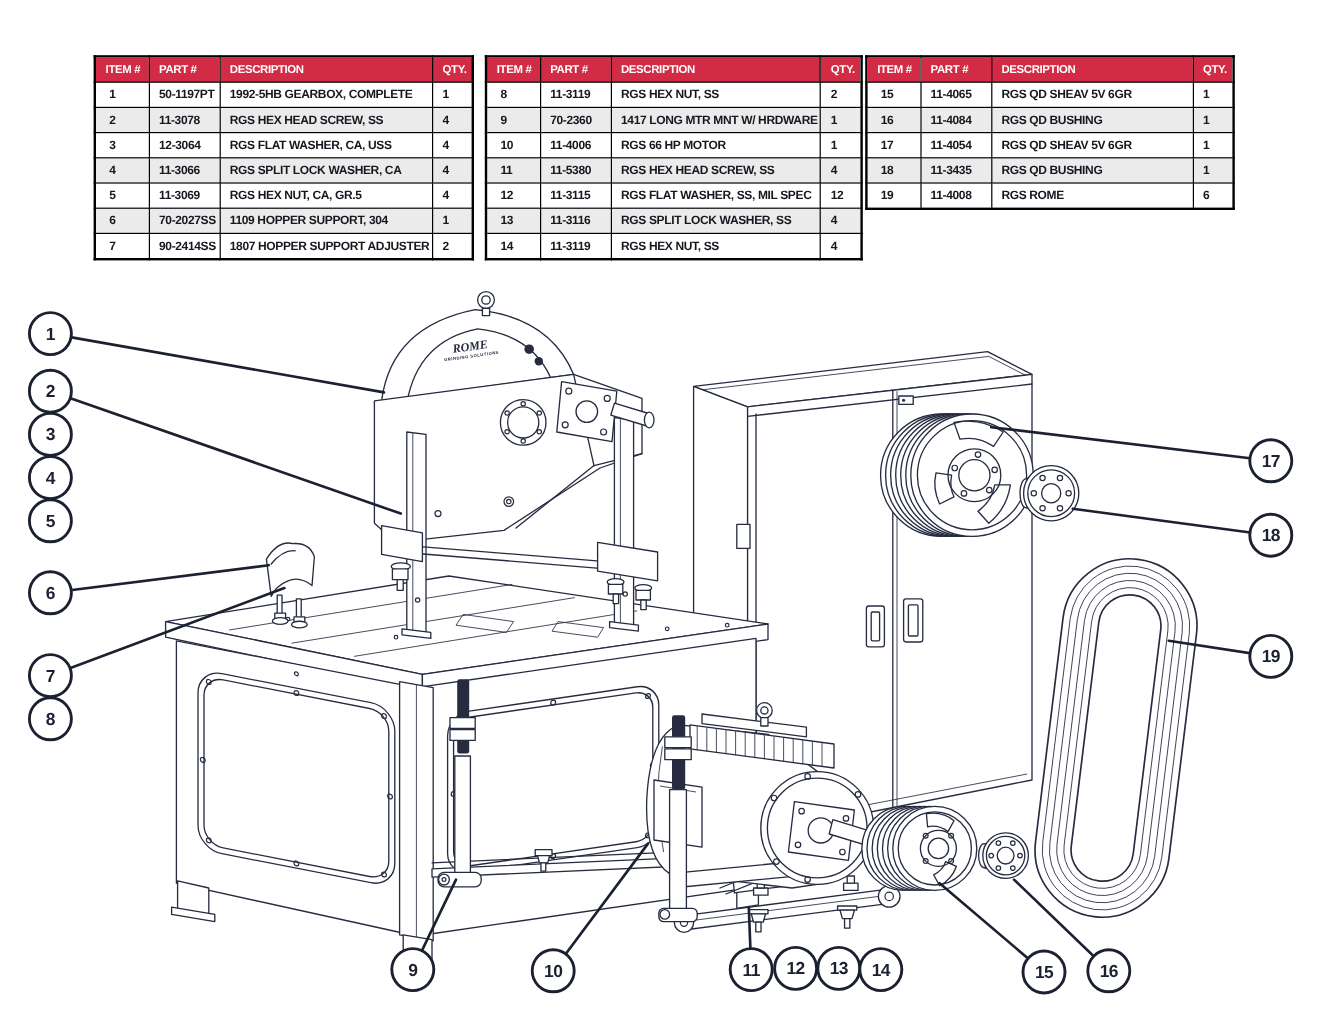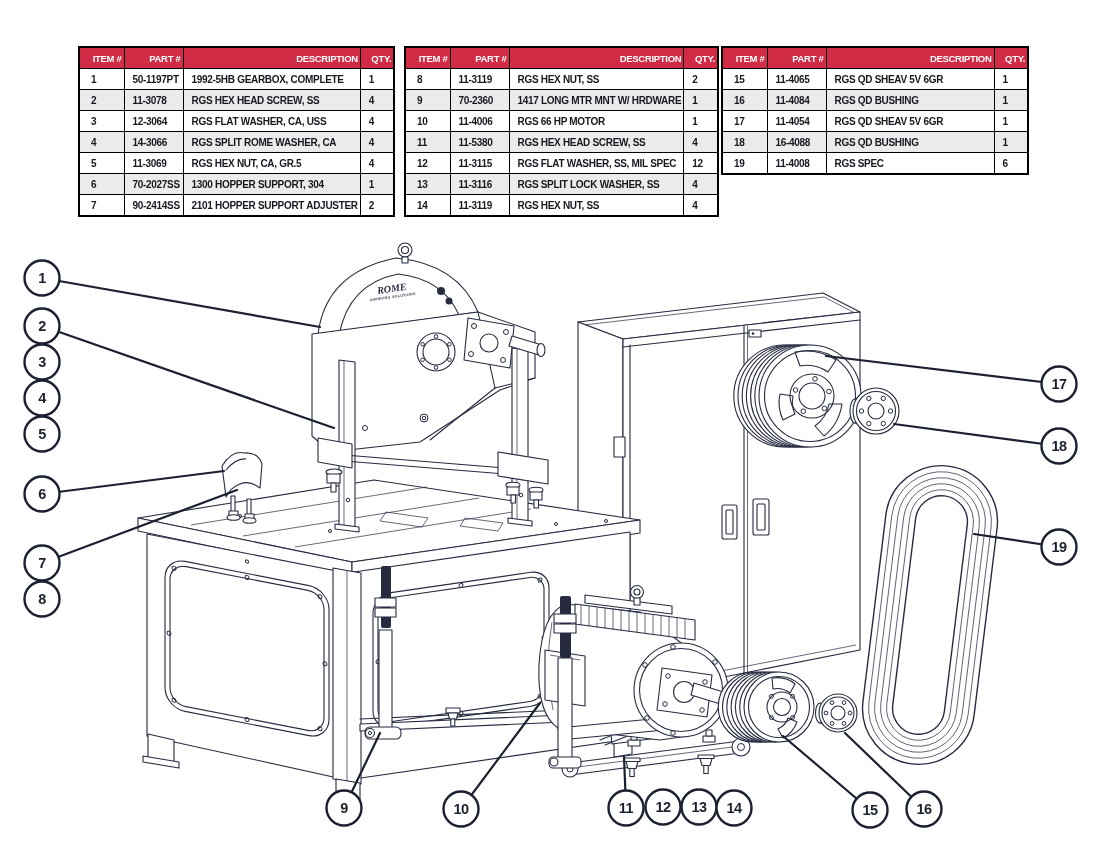--- a/index.html
+++ b/index.html
@@ -9,21 +9,21 @@
   html,body{margin:0;padding:0;}
   body{width:1098px;height:850px;background:#fff;font-family:"Liberation Sans",sans-serif;}
   .page{position:relative;width:1098px;height:850px;overflow:hidden;background:#fff;}
 
   table.parts{position:absolute;border-collapse:collapse;table-layout:fixed;
               border:2px solid var(--bdr);background:#fff;}
   table.parts th,table.parts td{border:1.5px solid var(--bdr);height:20px;
               padding:0 2px 0 8px;white-space:nowrap;overflow:hidden;
               font-family:"Liberation Sans",sans-serif;letter-spacing:-0.3px;}
   table.parts th{background:var(--hdr-bg);color:var(--hdr-tx);font-size:9.5px;
-              font-weight:bold;text-align:right;}
+              font-weight:bold;text-align:left;}
   table.parts td{font-size:10px;font-weight:bold;color:#15181f;text-align:left;}
   table.parts td:first-child{padding-left:11px;}
   table.parts tbody tr:nth-child(even){background:var(--row-alt);}
   .t0{left:78px;top:46px;} .t1{left:404px;top:46px;} .t2{left:721px;top:46px;}
 
   svg.diagram{position:absolute;left:0;top:0;}
   .ln{stroke:var(--ink);stroke-width:1.1;fill:none;stroke-linejoin:round;stroke-linecap:round;}
   .thin{stroke:var(--ink);stroke-width:0.7;fill:none;}
   .fw{fill:#ffffff;stroke:var(--ink);stroke-width:1.1;stroke-linejoin:round;}
   .fd{fill:var(--ink);stroke:none;}
@@ -69,40 +69,40 @@
           <td>4</td>
         </tr>
         <tr>
           <td>3</td>
           <td>12-3064</td>
           <td>RGS FLAT WASHER, CA, USS</td>
           <td>4</td>
         </tr>
         <tr>
           <td>4</td>
-          <td>14-3066</td>
-          <td>RGS SPLIT ROME WASHER, CA</td>
+          <td>11-3066</td>
+          <td>RGS SPLIT LOCK WASHER, CA</td>
           <td>4</td>
         </tr>
         <tr>
           <td>5</td>
           <td>11-3069</td>
           <td>RGS HEX NUT, CA, GR.5</td>
           <td>4</td>
         </tr>
         <tr>
           <td>6</td>
           <td>70-2027SS</td>
-          <td>1300 HOPPER SUPPORT, 304</td>
+          <td>1109 HOPPER SUPPORT, 304</td>
           <td>1</td>
         </tr>
         <tr>
           <td>7</td>
           <td>90-2414SS</td>
-          <td>2101 HOPPER SUPPORT ADJUSTER</td>
+          <td>1807 HOPPER SUPPORT ADJUSTER</td>
           <td>2</td>
         </tr>
       </tbody>
     </table>
   <table class="parts t1">
     <colgroup>
         <col style="width:45px">
         <col style="width:59px">
         <col style="width:168px">
         <col style="width:34px">
@@ -189,28 +189,28 @@
           <td>1</td>
         </tr>
         <tr>
           <td>17</td>
           <td>11-4054</td>
           <td>RGS QD SHEAV 5V 6GR</td>
           <td>1</td>
         </tr>
         <tr>
           <td>18</td>
-          <td>16-4088</td>
+          <td>11-3435</td>
           <td>RGS QD BUSHING</td>
           <td>1</td>
         </tr>
         <tr>
           <td>19</td>
           <td>11-4008</td>
-          <td>RGS SPEC</td>
+          <td>RGS ROME</td>
           <td>6</td>
         </tr>
       </tbody>
     </table>
 
   <svg class="diagram" width="1098" height="850" viewBox="0 0 1098 850">
 
     <g>
       <polygon class="fw" points="578,322 823,293 860,312 623,339"></polygon>
       <polyline class="thin" points="584,325 824,297 857,314"></polyline>

